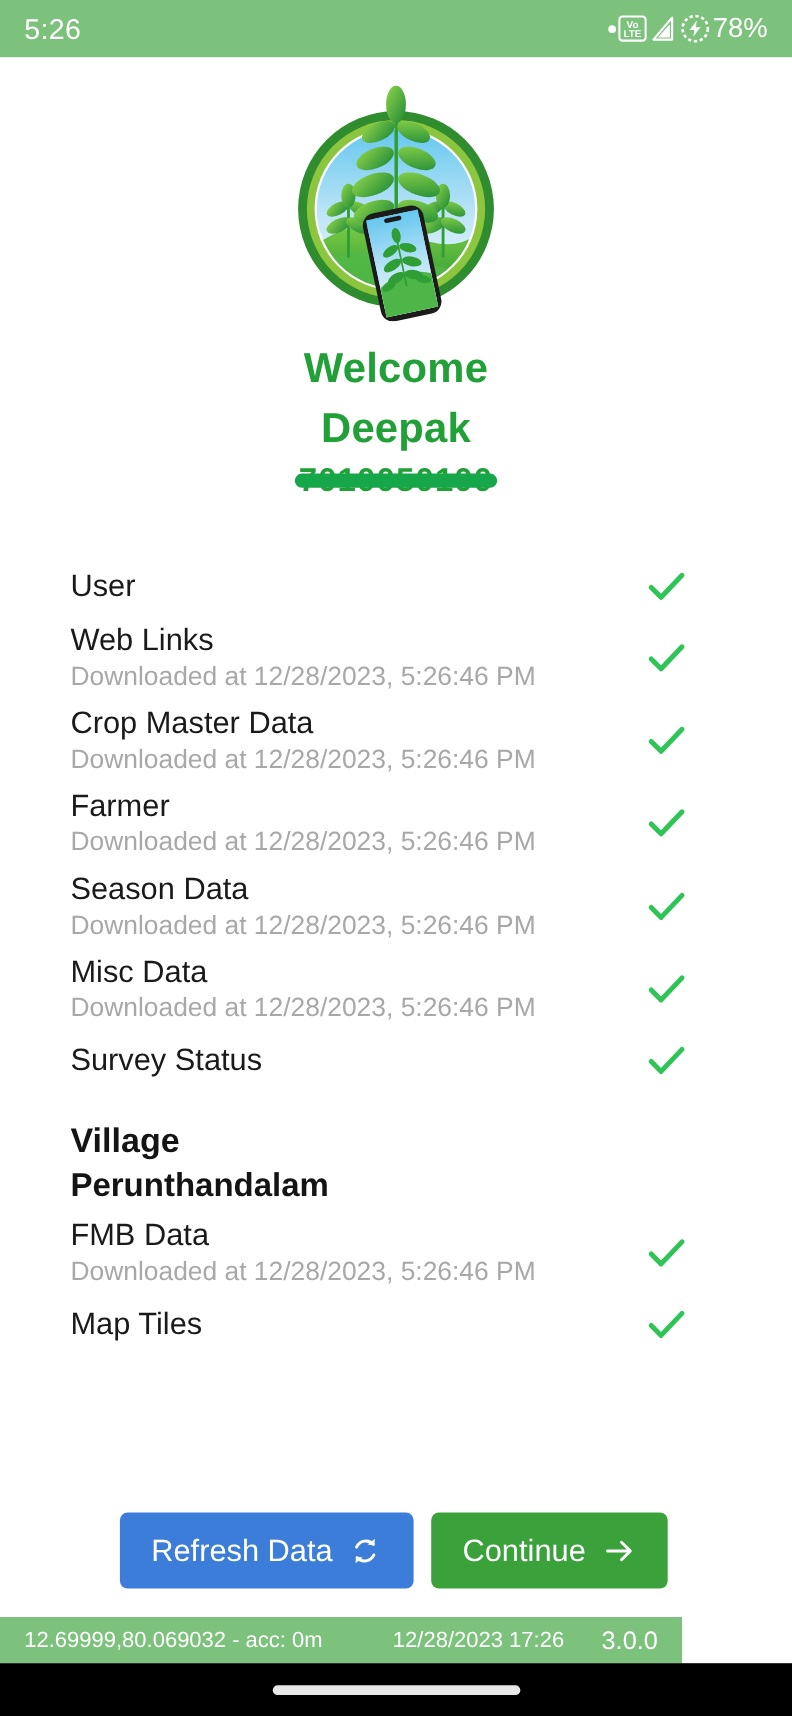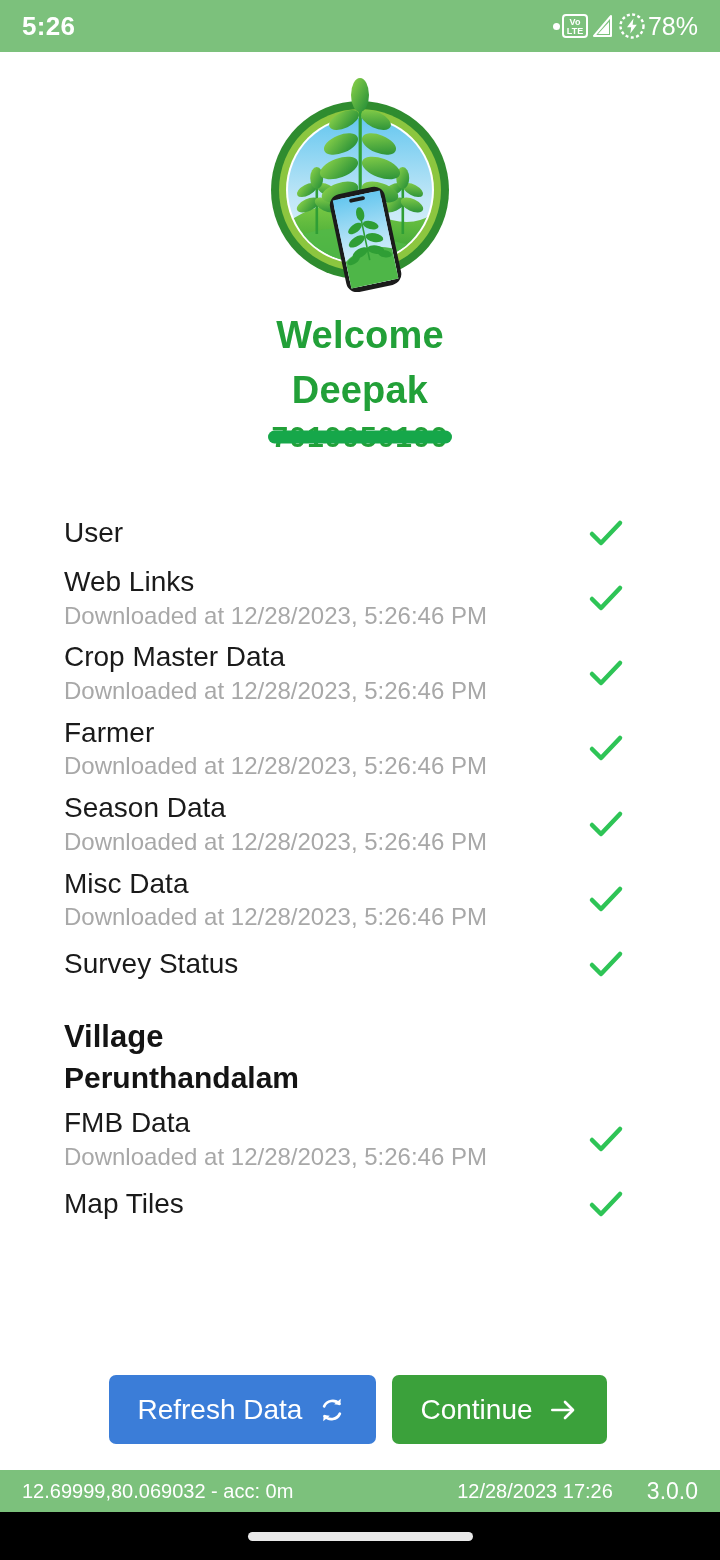--- a/index.html
+++ b/index.html
@@ -11,21 +11,21 @@
   }
   .phone { position:relative; width:720px; height:1560px; background:#ffffff; overflow:hidden; }
 
   
   .statusbar {
     position:absolute; top:0; left:0; width:720px; height:52px;
     background:#7cc17c; color:#ffffff;
     display:flex; align-items:center; justify-content:space-between;
     padding:0 22px;
   }
-  .status-time { font-size:26px; font-weight:700; letter-spacing:.3px; }
+  .status-time { font-size:26px; font-weight:400; letter-spacing:.3px; }
   .status-right { display:flex; align-items:center; gap:2px; }
   .dot-icon { width:7px; height:7px; border-radius:50%; background:#ffffff; display:block; }
   .volte-icon { display:block; }
   .signal-icon { display:block; }
   .battery-icon { display:block; }
   .status-pct { font-size:25px; font-weight:400; }
 
   
   .logo-wrap {
     position:absolute; top:52px; left:0; width:720px; height:250px;
@@ -83,21 +83,21 @@
     border:none; border-radius:7px; color:#ffffff;
     font-family:"Liberation Sans", sans-serif; font-size:28px;
     display:flex; align-items:center; justify-content:center; gap:14px;
     padding:0 28px; height:69px; cursor:pointer;
   }
   .btn-refresh { background:#3b7dd8; }
   .btn-continue { background:#3ba13b; }
 
   
   .infobar {
-    position:absolute; bottom:48px; left:0; width:720px; height:42px;
+    position:absolute; bottom:48px; left:0; width:620px; height:42px;
     background:#7cc17c; color:#ffffff;
     display:flex; align-items:center; padding:0 22px;
     font-size:20px;
   }
   .info-left { flex:1; text-align:left; }
   .info-mid { margin-right:34px; }
   .info-right { font-size:23px; }
 
   
   .navbar {

